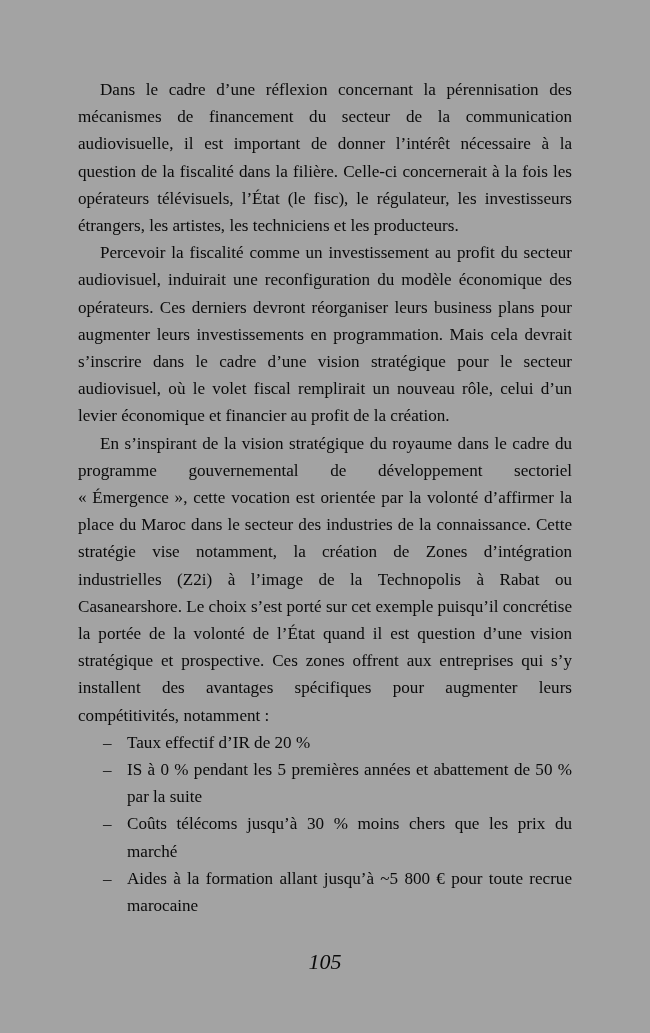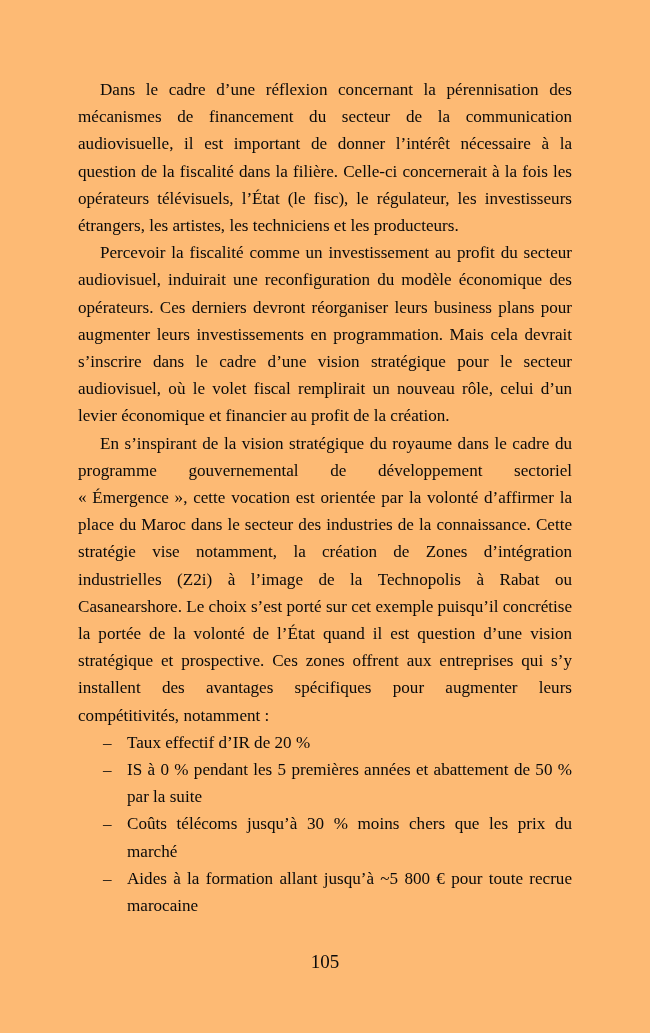--- a/index.html
+++ b/index.html
@@ -11,21 +11,21 @@
   body {
     font-family: "Liberation Serif", "DejaVu Serif", serif;
     color: #0a0a0a;
     -webkit-font-smoothing: antialiased;
   }
   .page {
     position: relative;
     width: 650px;
     height: 1033px;
     margin: 0 auto;
-    background: #fdba74;
+    background: #a3a3a3;
     overflow: hidden;
     box-sizing: border-box;
   }
   .text-column {
     position: absolute;
     left: 78px;
     top: 76px;
     width: 494px;
   }
   .para {
@@ -63,22 +63,23 @@
   .adv-item .item-text {
     display: block;
   }
   
   .page-number {
     position: absolute;
     left: 0;
     right: 0;
     top: 948px;
     text-align: center;
-    font-size: 19px;
+    font-size: 22px;
     line-height: 27.2px;
+    font-style: italic;
   }
 </style>
 </head>
 <body>
 
 <div class="page">
 
   <div class="text-column">
 
     <p class="para">Dans le cadre d’une réflexion concernant la pérennisation des mécanismes de financement du secteur de la communication audiovisuelle, il est important de donner l’intérêt nécessaire à la question de la fiscalité dans la filière. Celle-ci concernerait à la fois les opérateurs télévisuels, l’État (le fisc), le régulateur, les investisseurs étrangers, les artistes, les techniciens et les producteurs.</p>

